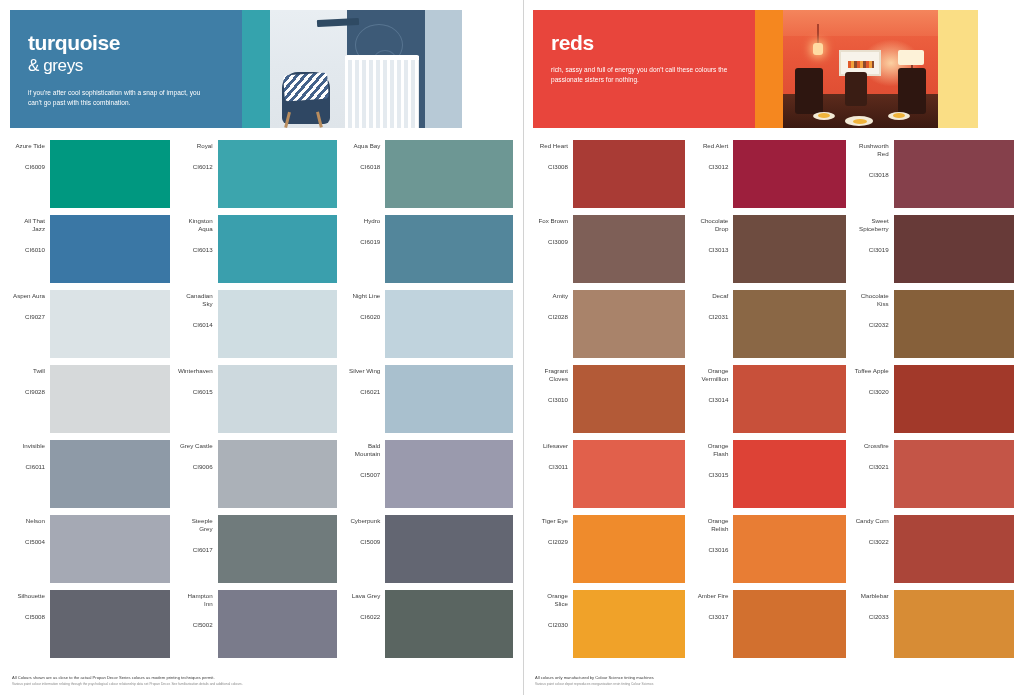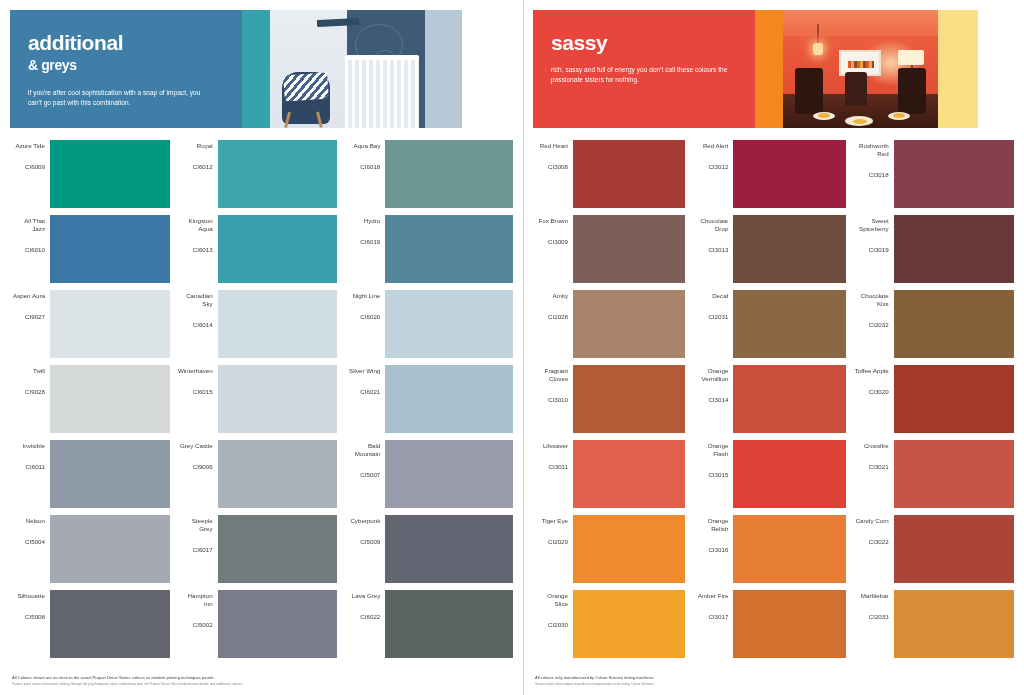--- a/index.html
+++ b/index.html
@@ -45,23 +45,23 @@
   }
   .left .banner-text  { width: 232px; background: #3f7ea6; }
   .right .banner-text { width: 222px; background: #e8453c; }
   .banner-title {
     font-size: 21px;
     line-height: 22px;
     font-weight: bold;
     letter-spacing: -0.4px;
   }
   .banner-subtitle {
-    font-size: 14px;
+    font-size: 17px;
     line-height: 23px;
-    font-weight: bold;
+    font-weight: normal;
     letter-spacing: -0.4px;
   }
   .banner-desc {
     margin-top: 11px;
     font-size: 6.5px;
     line-height: 9.5px;
     max-width: 180px;
     letter-spacing: 0.05px;
   }
   .banner-stripe { height: 118px; }
@@ -258,21 +258,21 @@
 <body>
 
 <div class="page">
 
   <div class="gutter"></div>
 
   <div class="spread left">
 
     <div class="banner">
       <div class="banner-text" style="background: rgb(63, 126, 166);">
-        <div class="banner-title">additional</div>
+        <div class="banner-title">turquoise</div>
         <div class="banner-subtitle">&amp; greys</div>
         <div class="banner-desc">if you're after cool sophistication with a snap of impact, you can't go past with this combination.</div>
       </div>
       <div class="banner-stripe stripe-a" style="background: rgb(53, 163, 173);"></div>
       <div class="banner-photo photo-nursery">
         <div class="ph-wall-navy"></div>
         <div class="ph-shelf"></div>
         <div class="ph-crib-top"></div>
         <div class="ph-crib"></div>
         <div class="ph-chair"></div>
@@ -446,21 +446,21 @@
     <div class="footer">
       <div class="footer-line1">All Colours shown are as close to the actual Propan Decor Series colours as modern printing techniques permit.</div>
       <div class="footer-line2">Various paint colour information relating through the psychological colour relationship data set Propan Decor. See familiarisation details and additional colours.</div>
     </div>
   </div>
 
   <div class="spread right">
 
     <div class="banner">
       <div class="banner-text" style="background: rgb(232, 69, 60);">
-        <div class="banner-title">sassy</div>
+        <div class="banner-title">reds</div>
         <div class="banner-desc">rich, sassy and full of energy you don't call these colours the passionate sisters for nothing.</div>
       </div>
       <div class="banner-stripe stripe-a" style="background: rgb(245, 135, 31);"></div>
       <div class="banner-photo photo-dining">
         <div class="pd-ceiling"></div>
         <div class="pd-glow"></div>
         <div class="pd-pendant"></div>
         <div class="pd-pendant-bulb"></div>
         <div class="pd-picture"></div>
         <div class="pd-lamp-shade"></div>

